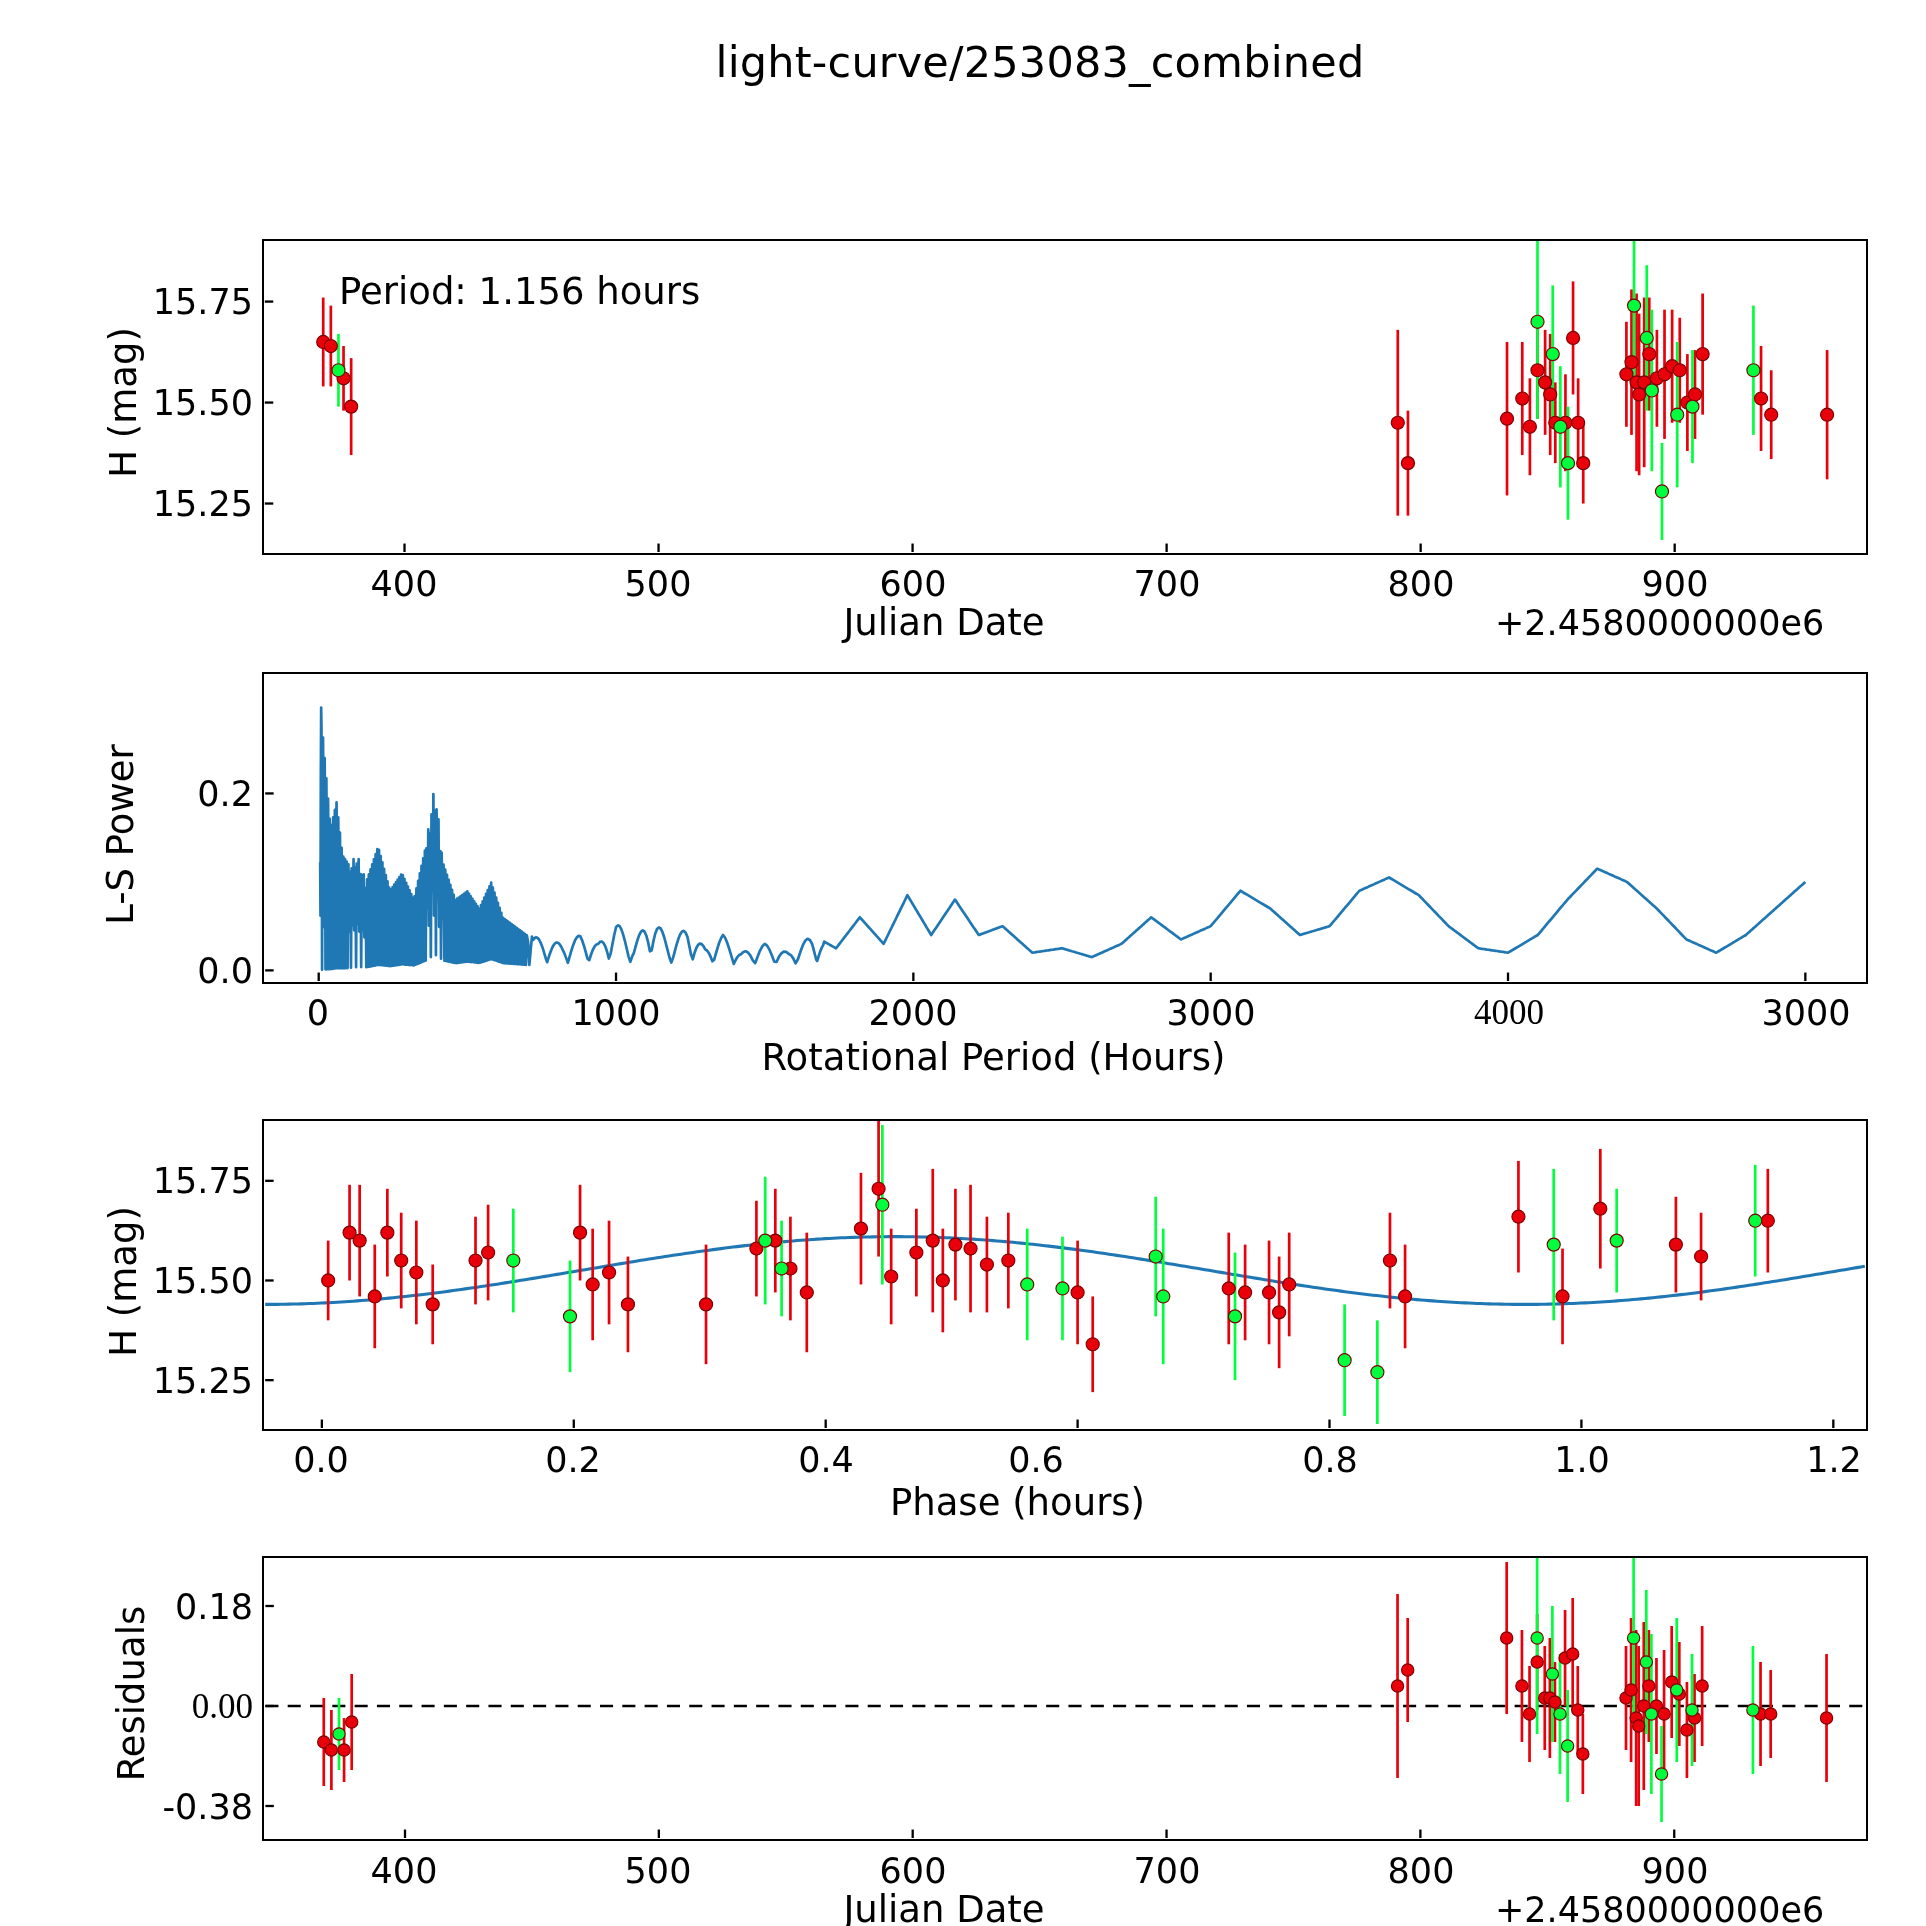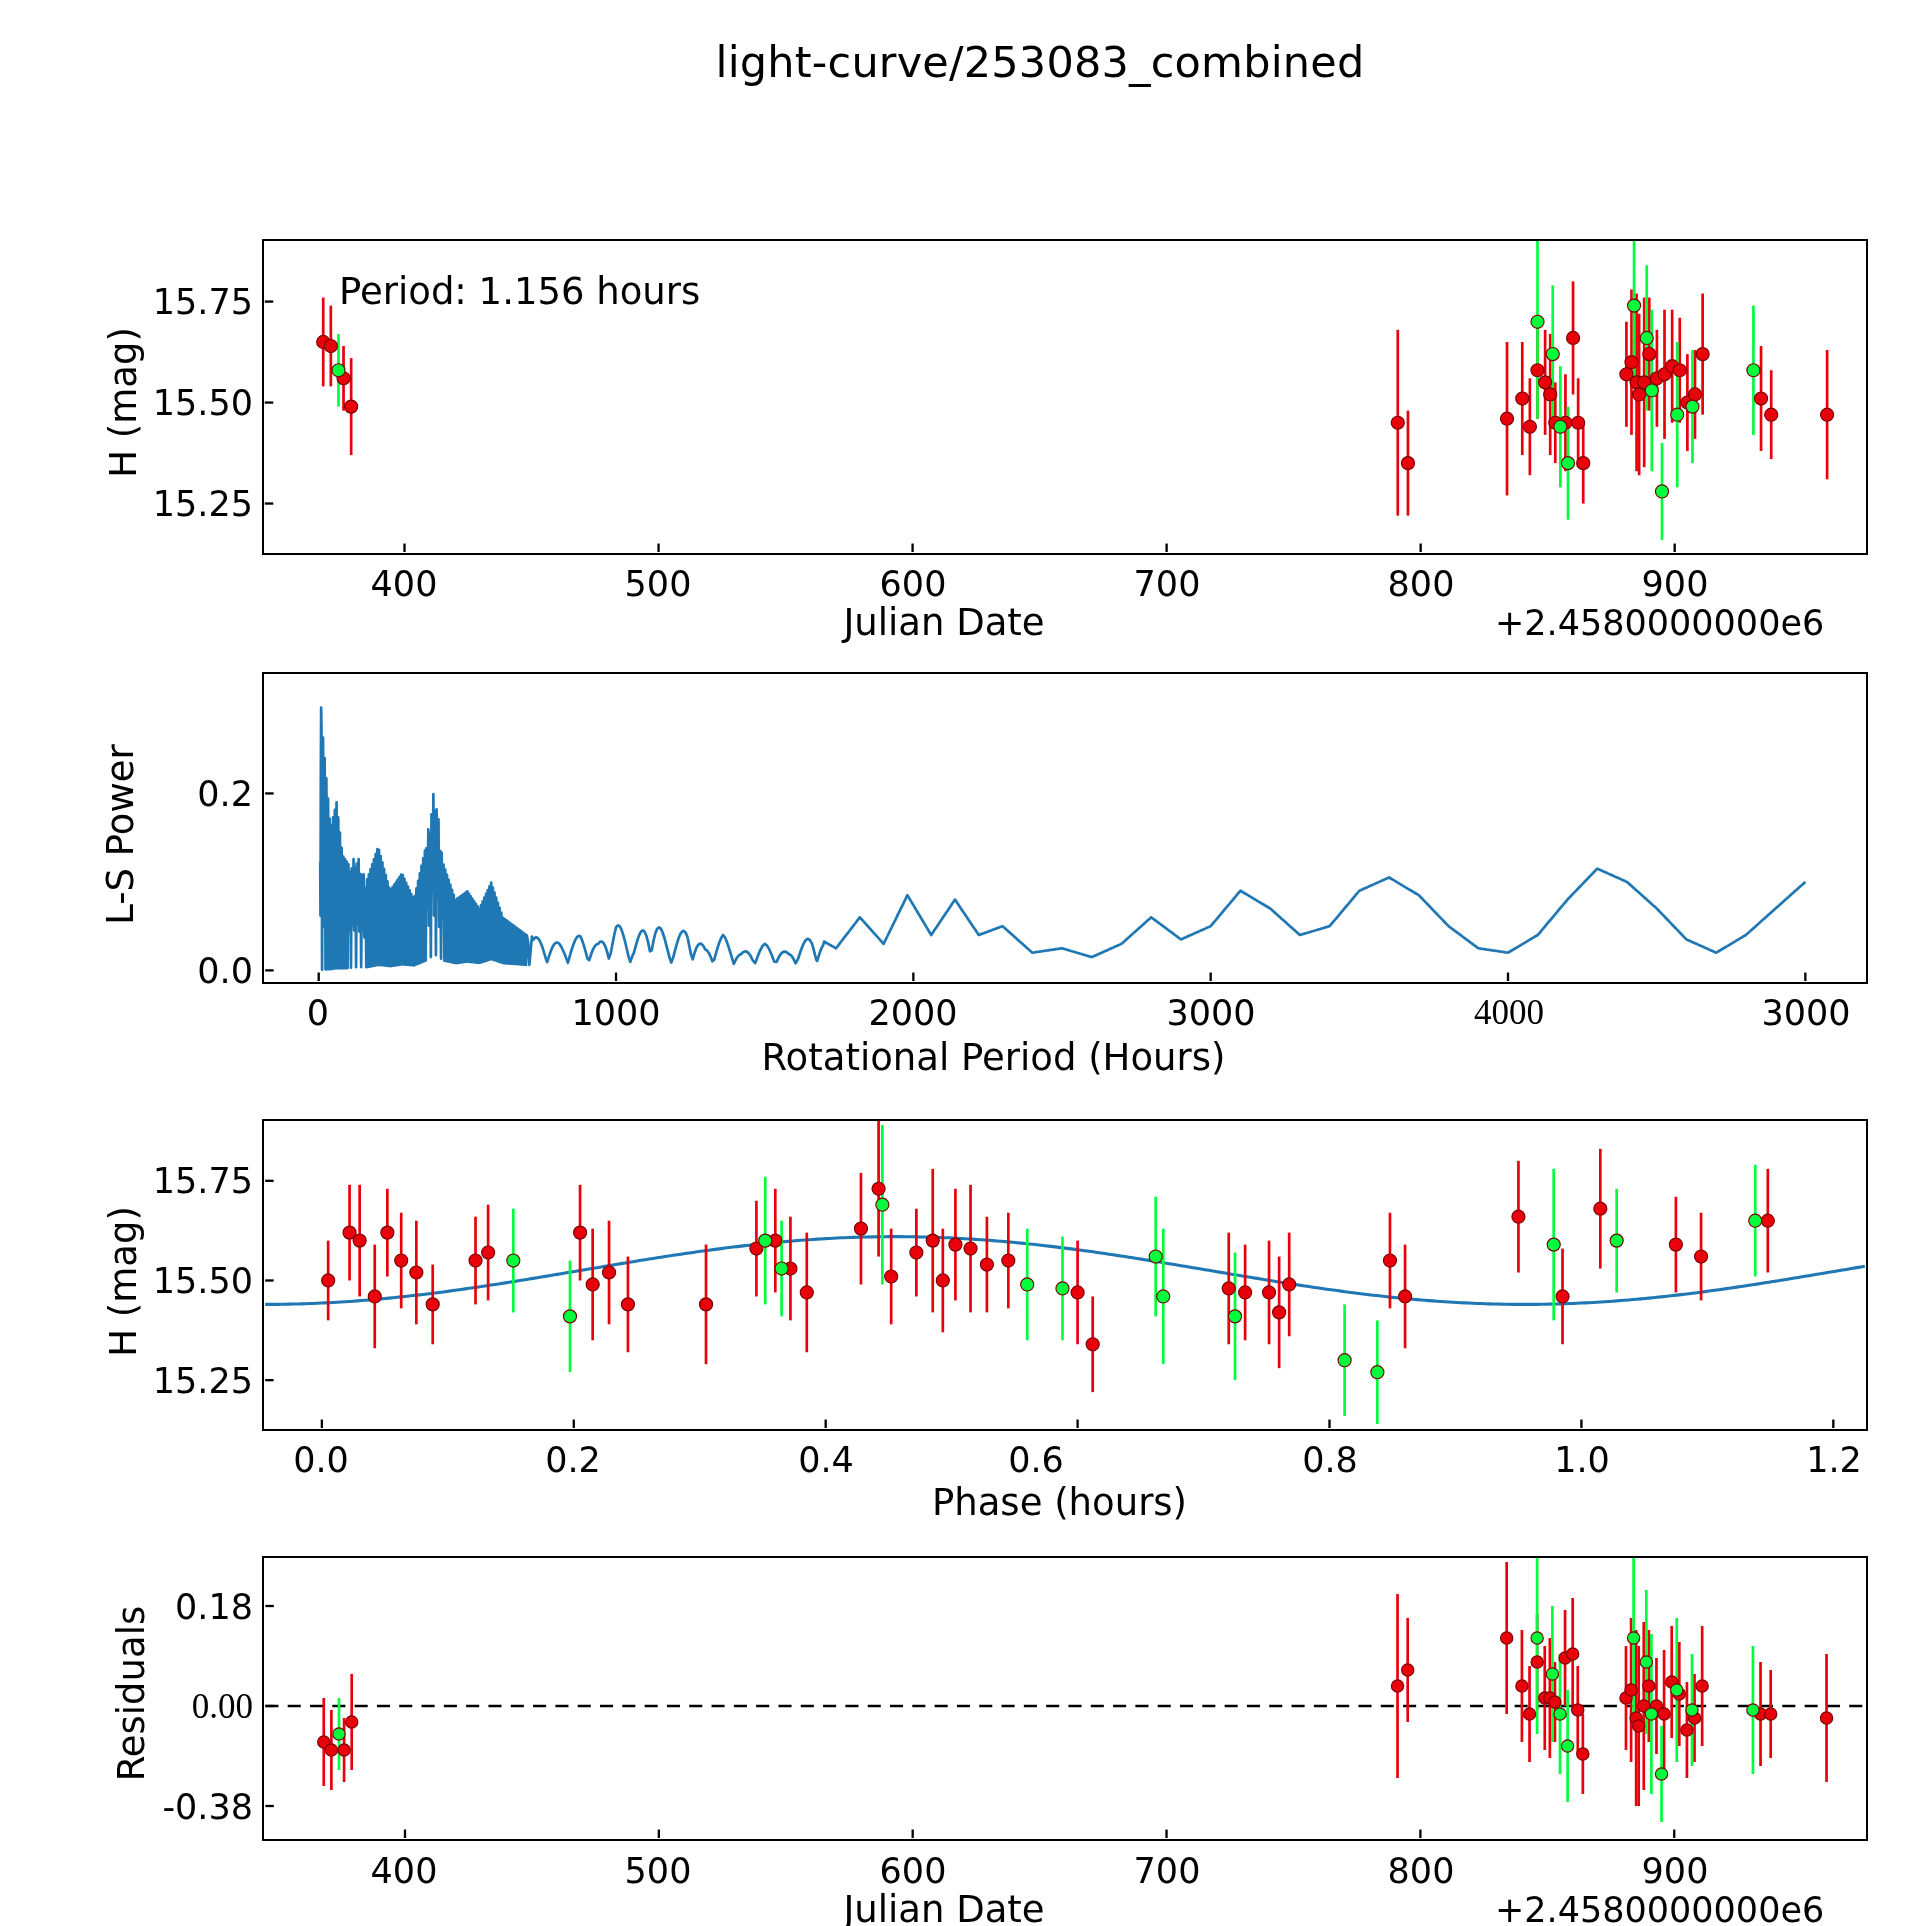--- a/index.html
+++ b/index.html
@@ -272,21 +272,21 @@
         <line x1="2111.740157480315" y1="798" x2="2111.740157480315" y2="776" stroke="#000" stroke-width="6"></line>
         <line x1="2766.5433070866143" y1="798" x2="2766.5433070866143" y2="776" stroke="#000" stroke-width="6"></line>
         <line x1="3421.3464566929133" y1="798" x2="3421.3464566929133" y2="776" stroke="#000" stroke-width="6"></line>
         <line x1="4076.1496062992123" y1="798" x2="4076.1496062992123" y2="776" stroke="#000" stroke-width="6"></line>
         <line x1="0" y1="673.6363636363644" x2="22" y2="673.6363636363644" stroke="#000" stroke-width="6"></line>
         <line x1="0" y1="414.54545454545513" x2="22" y2="414.54545454545513" stroke="#000" stroke-width="6"></line>
         <line x1="0" y1="155.45454545454595" x2="22" y2="155.45454545454595" stroke="#000" stroke-width="6"></line>
       </svg>
   </div>
   <div class="ylabel" style="left:-11.6px;top:1260px;width:270px;text-align:center;transform:rotate(-90deg);">H (mag)</div>
-  <div class="axis-label" style="left:790px;top:1481px;width:539px;">Phase (hours)</div>
+  <div class="axis-label" style="left:748px;top:1481px;width:539px;">Phase (hours)</div>
 
   <div class="panel" id="p4" style="left:262px;top:1556px;width:1606px;height:285px;">
     <svg id="svg4" width="1602" height="280" viewBox="0 0 4158 728">
         <line x1="0" y1="384.79999999999995" x2="4158" y2="384.79999999999995" stroke="#000000" stroke-width="7" stroke-dasharray="34 24"></line>
         <line x1="151.8" y1="363.99999999999994" x2="151.8" y2="592.8" stroke="#e8000b" stroke-width="7"></line>
         <line x1="171.6" y1="395.2" x2="171.6" y2="603.2" stroke="#e8000b" stroke-width="7"></line>
         <line x1="204.6" y1="415.99999999999994" x2="204.6" y2="582.4" stroke="#e8000b" stroke-width="7"></line>
         <line x1="224.4" y1="301.59999999999997" x2="224.4" y2="551.2" stroke="#e8000b" stroke-width="7"></line>
         <line x1="2943.6000000000004" y1="93.5999999999998" x2="2943.6000000000004" y2="572" stroke="#e8000b" stroke-width="7"></line>
         <line x1="2970" y1="155.9999999999999" x2="2970" y2="426.3999999999999" stroke="#e8000b" stroke-width="7"></line>

